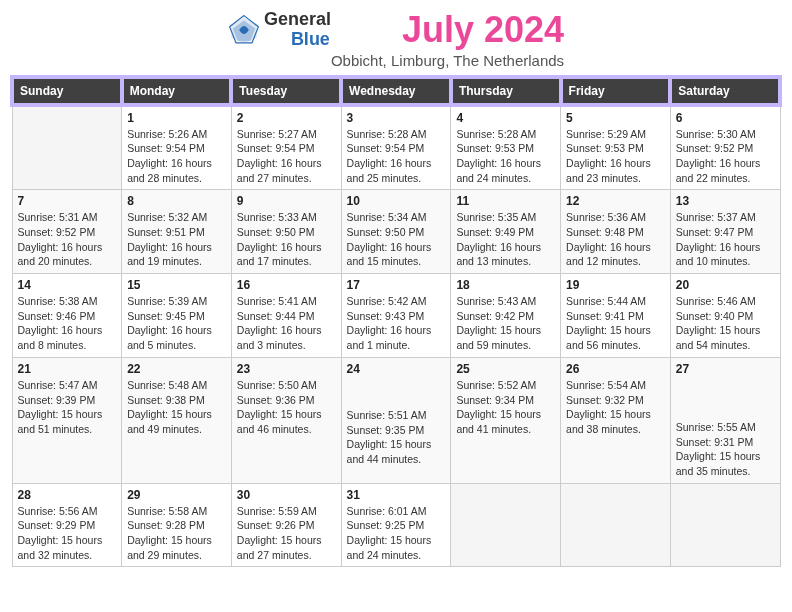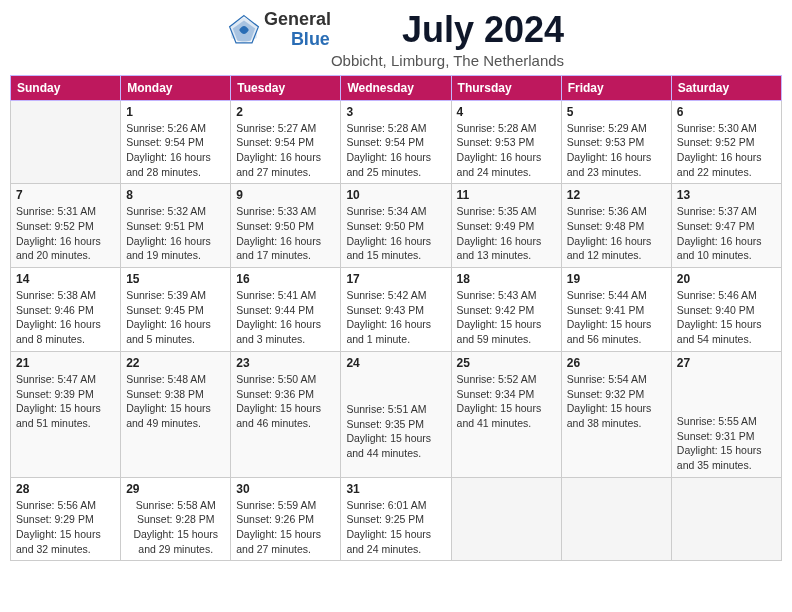--- a/index.html
+++ b/index.html
@@ -32,41 +32,41 @@
     .logo-icon {
       width: 32px;
       height: 32px;
     }
     .title-block {
       text-align: right;
     }
     .month-title {
       font-size: 36px;
       font-weight: bold;
-      color: #0f172a;
+      color: #ec4899;
       line-height: 1.1;
     }
     .location-title {
       font-size: 15px;
       color: #555;
       margin-top: 2px;
     }
     .calendar {
       width: 100%;
       border-collapse: collapse;
       font-size: 11px;
     }
     .calendar th {
-      background-color: #be185d;
+      background-color: #404040;
       color: #fff;
       text-align: left;
       padding: 5px 6px;
       font-size: 12px;
       font-weight: bold;
-      border: 1px solid #c4b5fd;
+      border: 4px solid #c4b5fd;
     }
     .calendar td {
       border: 1px solid #ccc;
       vertical-align: top;
       padding: 4px 5px;
       width: 110px;
       min-height: 80px;
       background: #fff;
     }
     .calendar td.empty {
@@ -323,21 +323,21 @@
       <tr>
         <td>
           <div class="day-num">28</div>
           <div class="day-info" style="white-space: pre-line;">Sunrise: 5:56 AM
 Sunset: 9:29 PM
 Daylight: 15 hours
 and 32 minutes.</div>
         </td>
         <td>
           <div class="day-num">29</div>
-          <div class="day-info" style="white-space: pre-line; text-align: center;">Sunrise: 5:58 AM
+          <div class="day-info" style="white-space: pre-line;">Sunrise: 5:58 AM
 Sunset: 9:28 PM
 Daylight: 15 hours
 and 29 minutes.</div>
         </td>
         <td>
           <div class="day-num">30</div>
           <div class="day-info" style="white-space: pre-line;">Sunrise: 5:59 AM
 Sunset: 9:26 PM
 Daylight: 15 hours
 and 27 minutes.</div>

